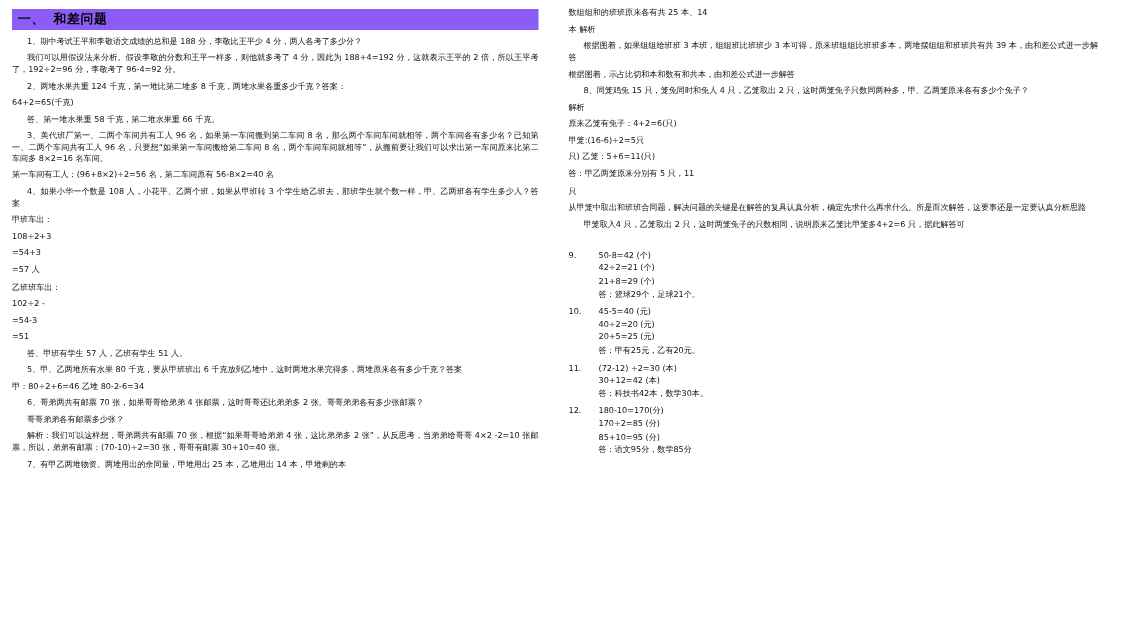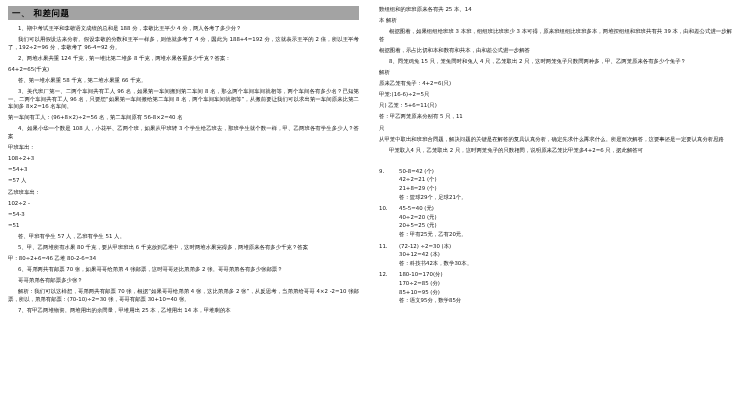--- a/index.html
+++ b/index.html
@@ -23,28 +23,29 @@
     gap: 14px;
   }
   .col {
     width: 355px;
     box-sizing: border-box;
   }
   .col.left { padding-right: 4px; }
   .col.right { padding-left: 2px; }
 
   .title-bar {
-    background: #a3a3a3;
+    background: #8b5cf6;
     color: #000000;
     font-weight: bold;
     font-size: 8.5px;
     line-height: 12px;
     padding: 1px 4px;
     margin: 0 0 5px 0;
     letter-spacing: 0.5px;
+    font-family: Liberation Mono, monospace;
   }
   p {
     margin: 0 0 3.5px 0;
     font-size: 5.4px;
     line-height: 7.6px;
     color: #111111;
     text-align: justify;
   }
   p.ind { text-indent: 10px; }
 

